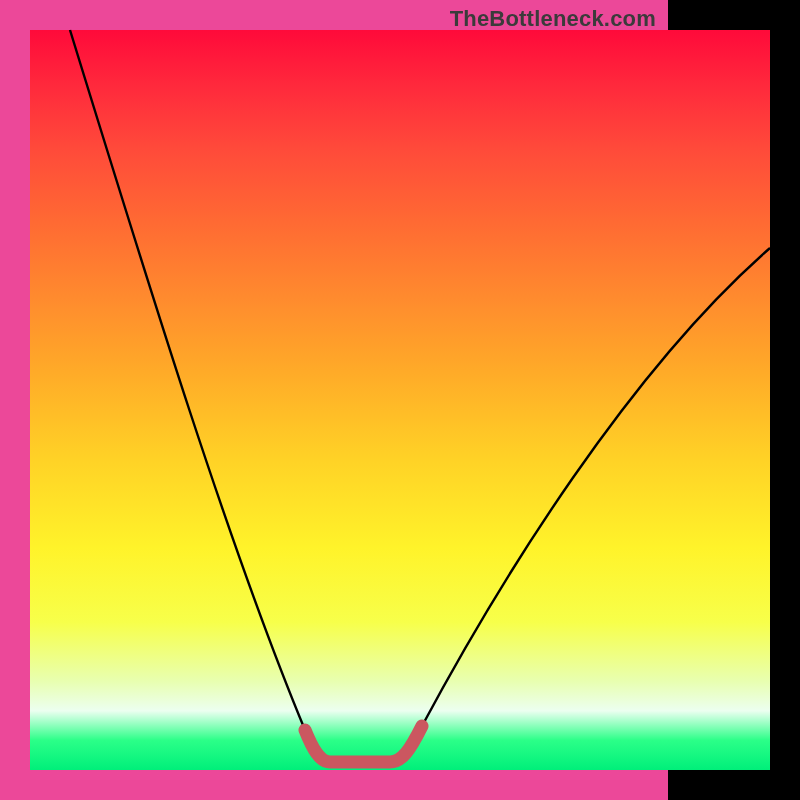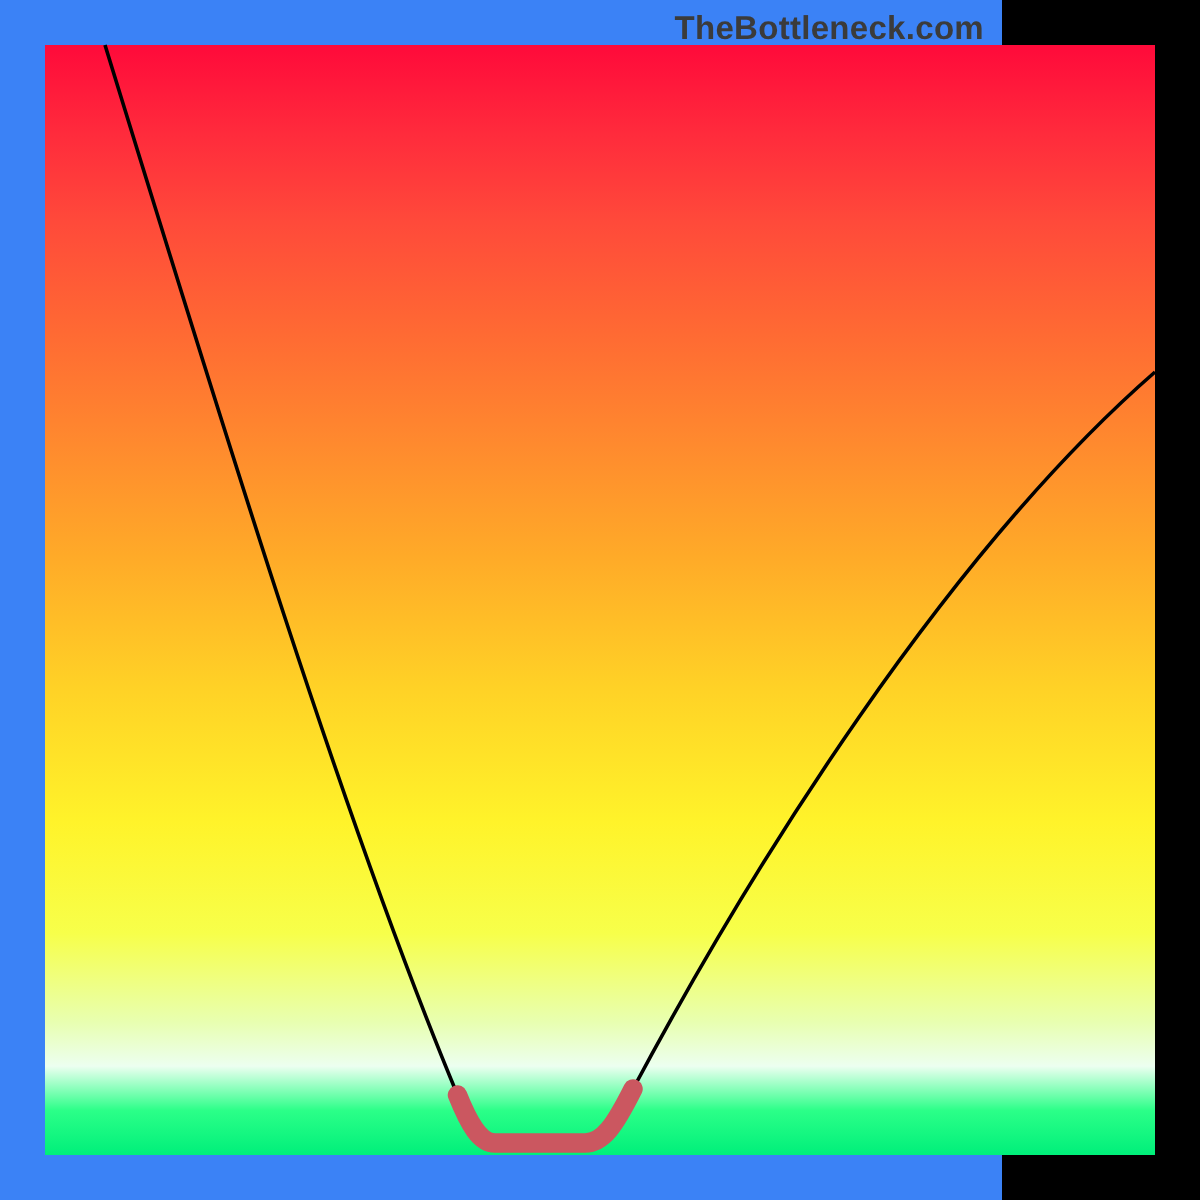--- a/index.html
+++ b/index.html
@@ -8,21 +8,21 @@
     width: 800px;
     height: 800px;
     background: #000;
     overflow: hidden;
     font-family: Arial, Helvetica, sans-serif;
   }
   .frame {
     position: relative;
     width: 668px;
     height: 800px;
-    background: #3b82f6;
+    background: #ec4899;
   }
   .watermark {
     position: absolute;
     top: 6px;
     right: 12px;
     color: #3b3b3b;
     font-size: 22px;
     font-weight: 600;
     letter-spacing: 0.2px;
     user-select: none;

